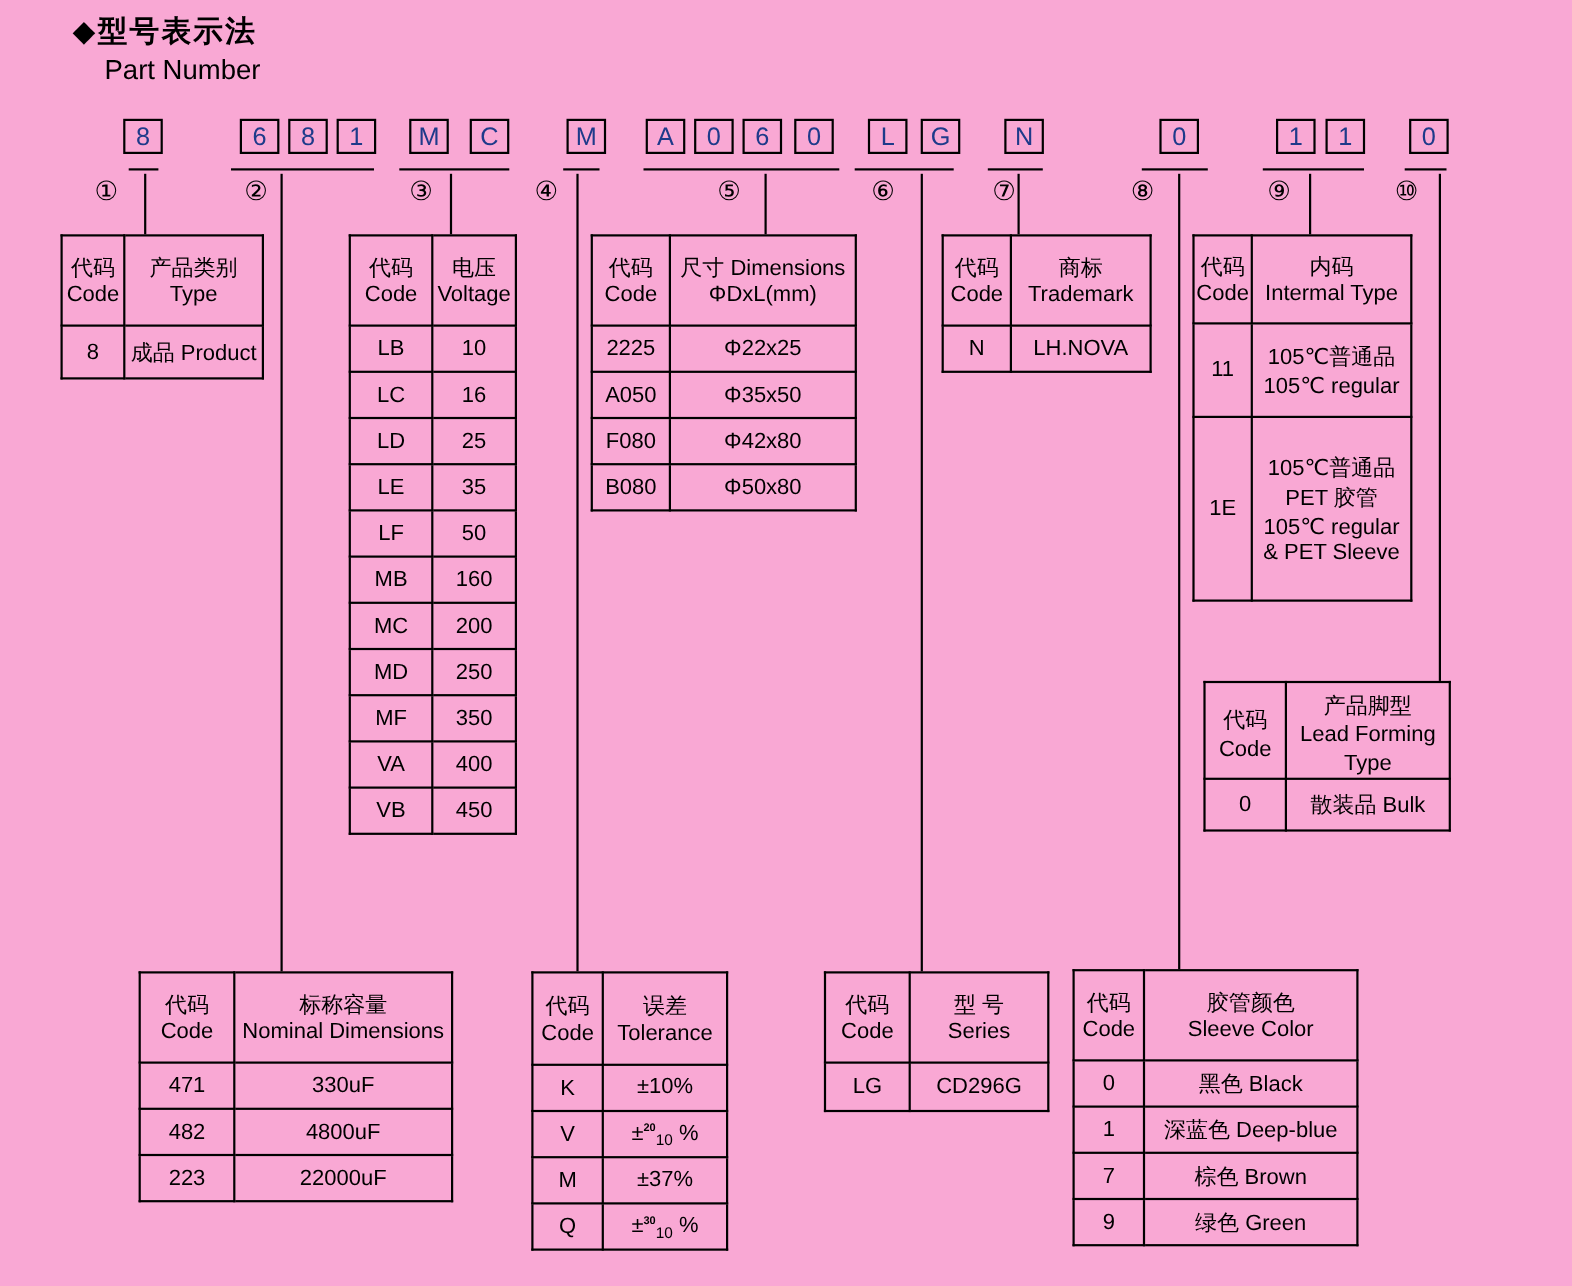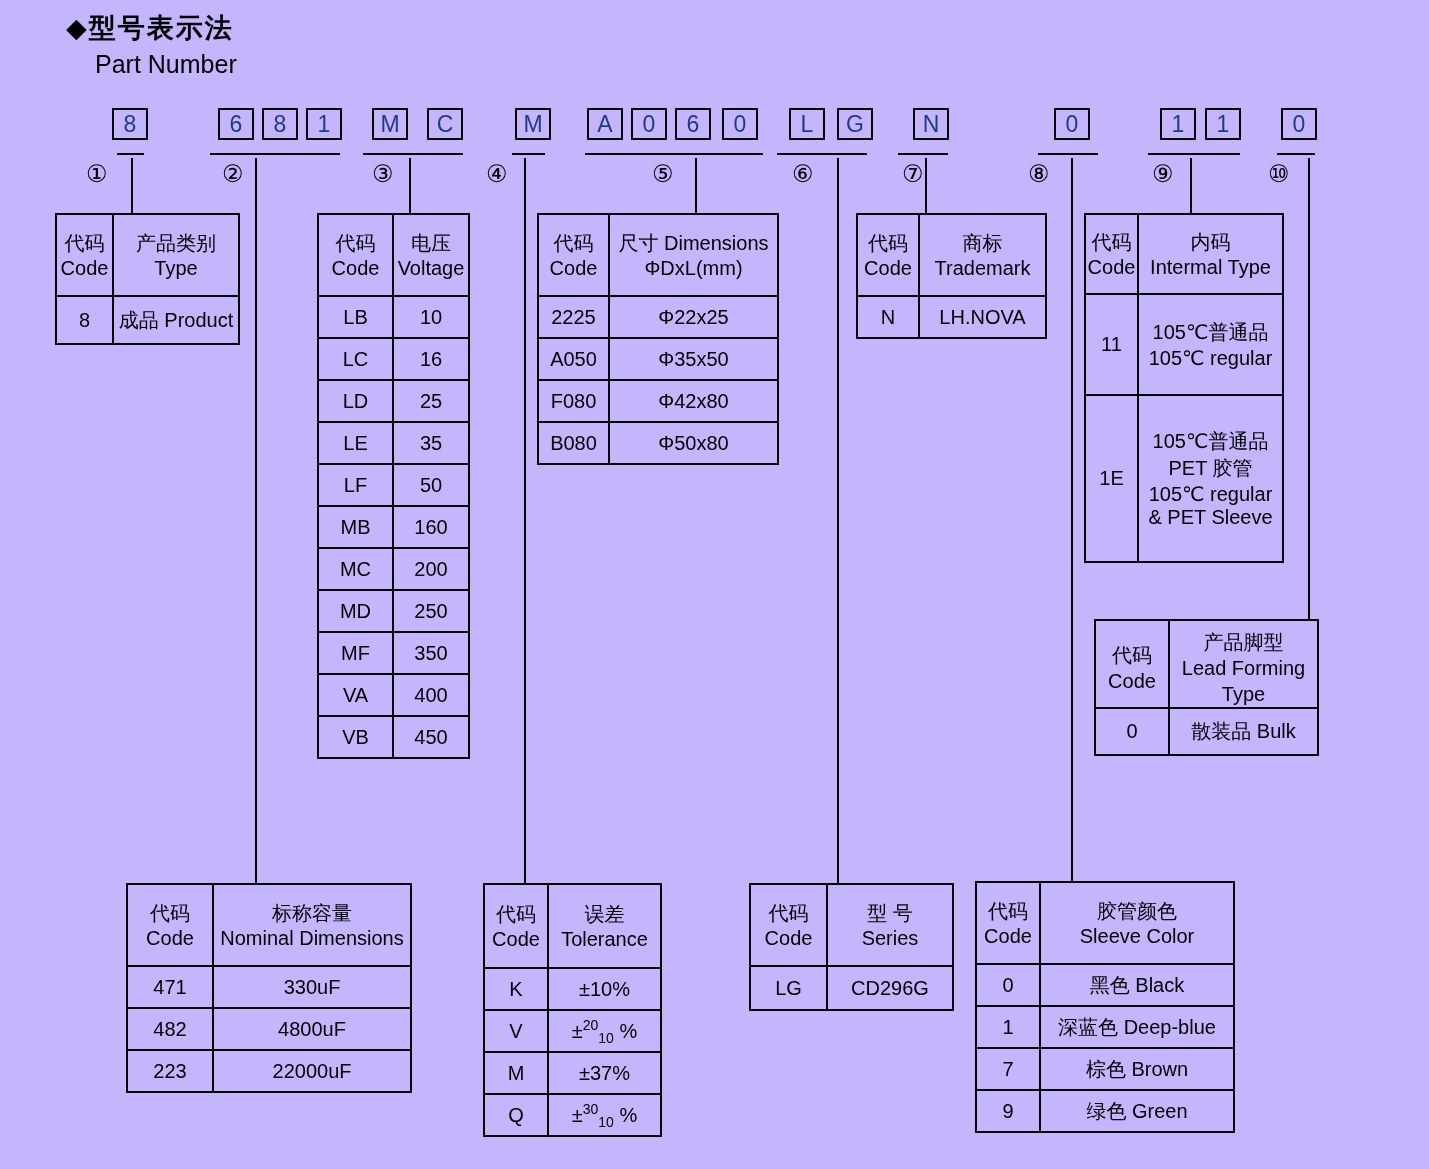--- a/index.html
+++ b/index.html
@@ -1,16 +1,16 @@
 <!DOCTYPE html>
 <html style="--digit: #1e3a8a;"><head>
 <meta charset="utf-8">
 <style>
   html,body{margin:0;padding:0;background:#fff;}
-  .canvas{position:relative;width:1429px;height:1169px;background:#c4b5fd;
+  .canvas{position:relative;width:1429px;height:1169px;background:#f9a8d4;
           font-family:"Liberation Sans","DejaVu Sans",sans-serif;color:#000;overflow:hidden;}
 
   .title-zh{position:absolute;left:66px;top:10px;font-size:27px;font-weight:700;letter-spacing:2px;}
   .title-en{position:absolute;left:95px;top:50px;font-size:25px;font-weight:400;}
 
   .code-box{position:absolute;top:108px;width:36px;height:32px;border:2px solid #000;
             box-sizing:border-box;display:flex;align-items:center;justify-content:center;
             font-size:23px;color:var(--digit,#1e3a8a);}
   .underline{position:absolute;top:153px;height:2px;background:#000;}
   .circ{position:absolute;top:160px;font-size:24px;color:#000;}
@@ -18,27 +18,27 @@
 
   table.tbl{position:absolute;border-collapse:collapse;table-layout:fixed;
             text-align:center;font-size:20px;color:#000;}
   table.tbl th,table.tbl td{border:2px solid #000;padding:0;font-weight:400;vertical-align:middle;}
   tr.hrow{height:82px;}
   tr.hrow84{height:84px;}
   tr.dr{height:42px;}
   tr.dr48{height:48px;}
   tr.dr44{height:44px;margin-top:11px;}
   tr.dr47{height:47px;}
-  tr.r85{height:101px;}
+  tr.r85{height:85px;}
   tr.r167{height:167px;}
   .hwrap{display:flex;flex-direction:column;justify-content:space-evenly;height:100%;}
   .lines{display:flex;flex-direction:column;justify-content:space-evenly;height:100%;}
   .lf-hwrap{display:flex;flex-direction:column;justify-content:flex-start;height:100%;
             box-sizing:border-box;padding-top:8px;line-height:26px;}
-  sup.tol{font-size:14px;}
+  sup.tol{font-size:10px;font-weight:bold;}
   sub.tol{font-size:14px;}
 </style>
 </head>
 <body>
 
 <div class="canvas">
 
   <div class="title-zh">◆型号表示法</div>
   <div class="title-en">Part Number</div>
 

